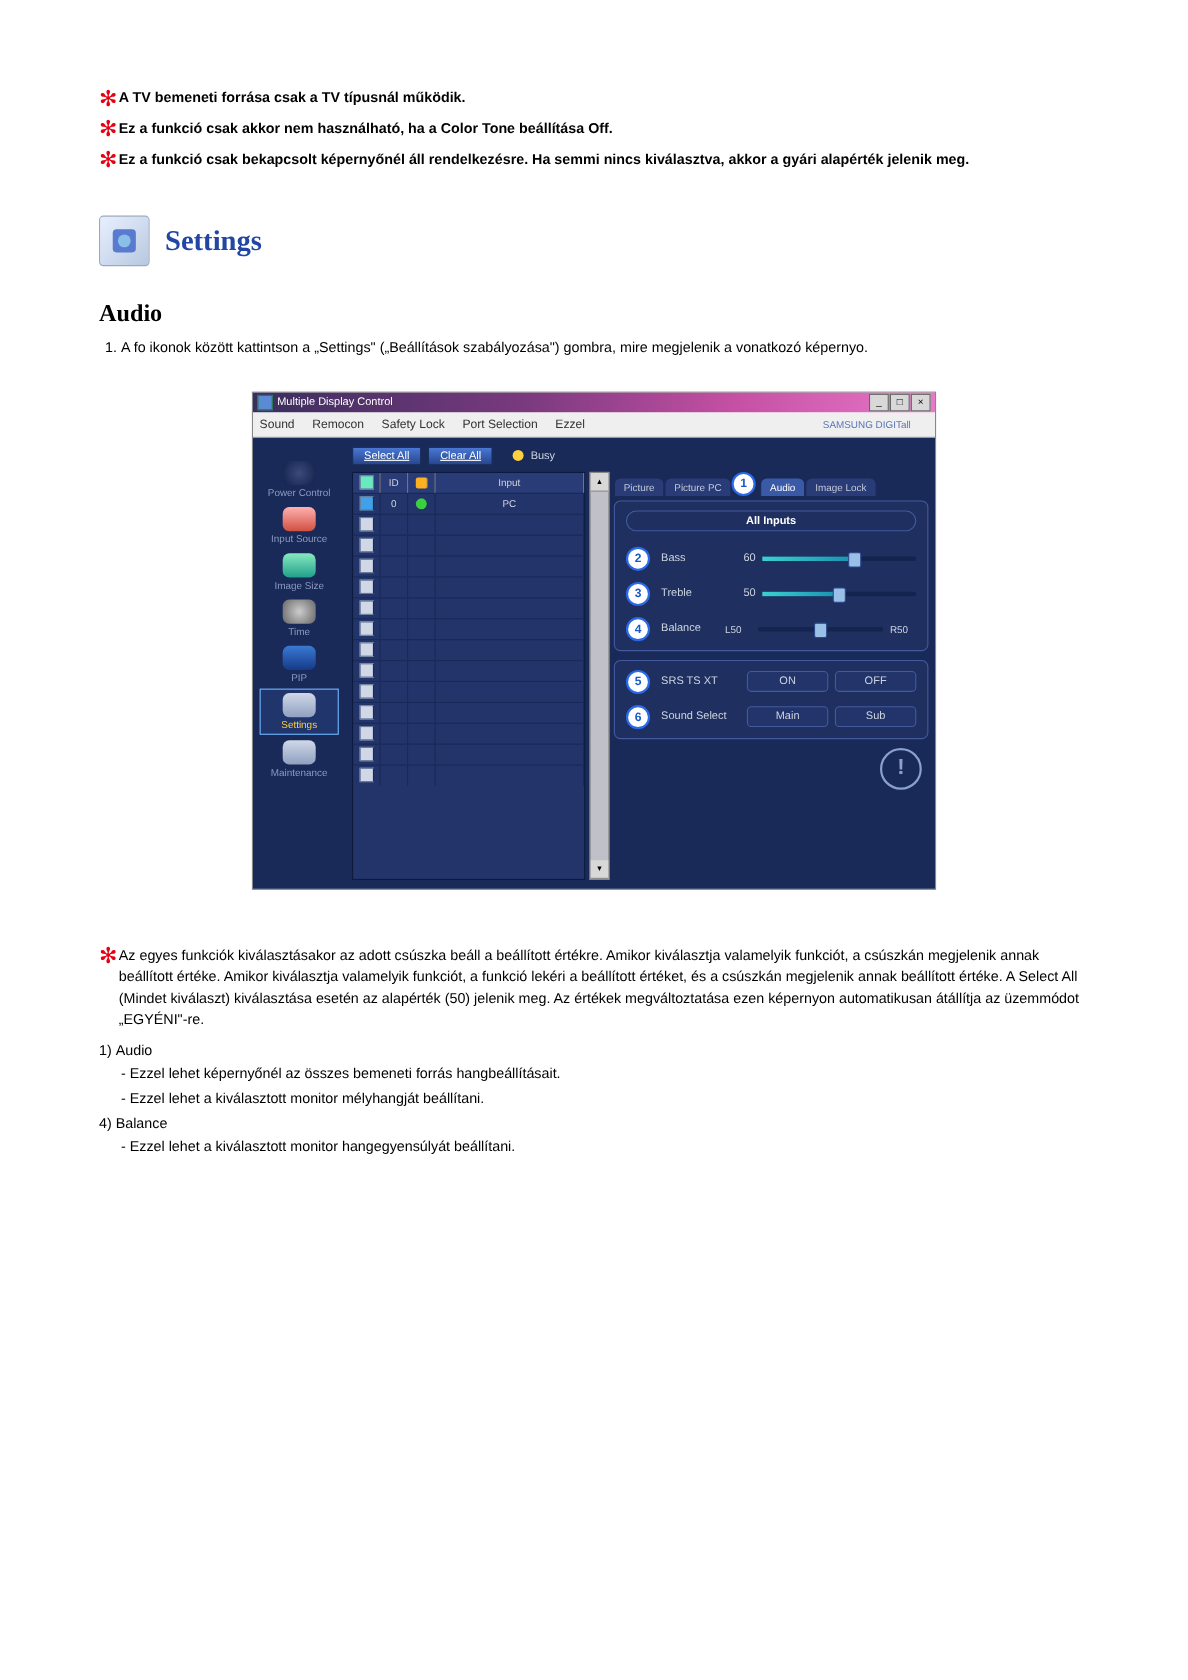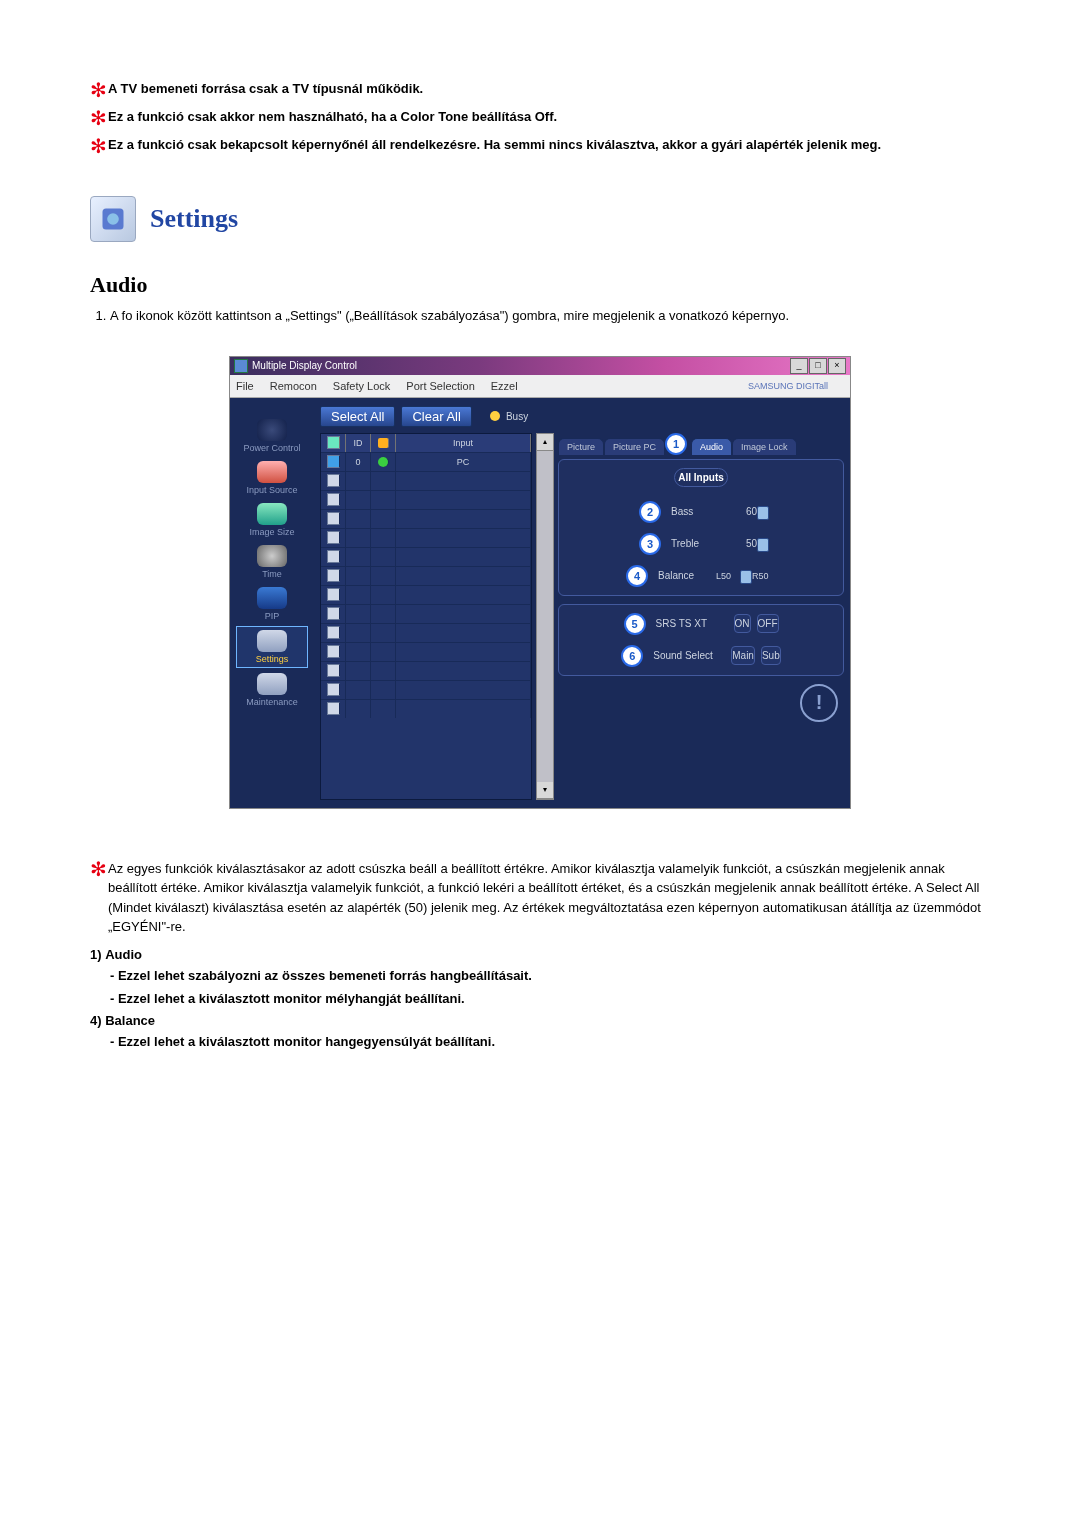--- a/index.html
+++ b/index.html
@@ -114,21 +114,21 @@
 .sb-item.sel{border:1px solid #6fb6ff;background:rgba(70,120,220,.15);color:#ffd040;}
 .sb-ic{width:30px;height:22px;background:linear-gradient(180deg,#d0d8e8,#90a0c0);border-radius:6px;margin-bottom:2px;}
 .sb-ic.pwr{background:radial-gradient(circle,#3a4a7a,#12204a);}
 .sb-ic.src{background:linear-gradient(180deg,#ffb0b0,#d05040);}
 .sb-ic.sz{background:linear-gradient(180deg,#88e8c0,#20a08a);}
 .sb-ic.tm{background:radial-gradient(circle,#ccc,#666);}
 .sb-ic.pip{background:linear-gradient(180deg,#3a7ad4,#163a88);}
 .mainpane{flex:1;display:flex;flex-direction:column;padding:8px 6px;gap:6px;}
 .btnrow{display:flex;gap:6px;align-items:center;}
 .ui-btn{
-  background:linear-gradient(180deg,#4a78d4,#27468e);color:#fff;font-size:13px;padding:2px 10px;border:1px solid #183060;border-radius:2px;
+  background:linear-gradient(180deg,#4a78d4,#27468e);color:#fff;font-size:10px;padding:2px 10px;border:1px solid #183060;border-radius:2px;text-decoration:underline;
 }
 .busy-dot{width:10px;height:10px;border-radius:50%;background:#ffd040;margin-left:12px;}
 .grid-wrap{display:flex;gap:4px;flex:1;}
 .dev-table{
   width:210px;background:#22346a;border:1px solid #0c1a3e;
 }
 .dt-head{display:flex;background:#2a3c78;height:18px;font-size:9px;}
 .dt-head div{border-right:1px solid #737373;display:flex;align-items:center;justify-content:center;}
 .col-chk{width:24px;}
 .col-id{width:24px;}
@@ -146,42 +146,42 @@
 .rightpane{flex:1;display:flex;flex-direction:column;}
 .tabrow{display:flex;height:22px;align-items:flex-end;gap:0;margin-bottom:4px;}
 .tab{
   padding:3px 8px;font-size:9px;background:#2a3c78;color:#c0c8d8;border:1px solid #182a58;border-bottom:none;border-radius:6px 6px 0 0;
 }
 .tab.active{background:#3a5aa8;color:#fff;}
 .num-bubble{
   display:inline-flex;width:18px;height:18px;border-radius:50%;background:#fff;color:#1a5ac8;border:2px solid #2a6ae8;align-items:center;justify-content:center;font-weight:bold;font-size:11px;margin-right:4px;flex-shrink:0;
 }
 .ctrl-panel{
-  border:1px solid #435a9e;border-radius:6px;padding:8px 10px;background:rgba(40,56,110,.4);display:flex;flex-direction:column;gap:10px;align-items:center;
+  border:1px solid #435a9e;border-radius:6px;padding:8px 10px;background:rgba(40,56,110,.4);display:flex;flex-direction:column;gap:10px;
 }
 .allinputs{
   border:1px solid #435a9e;border-radius:10px;padding:3px;text-align:center;color:#fff;font-size:10px;font-weight:bold;margin-bottom:4px;
 }
 .slider-row{display:flex;align-items:center;gap:6px;font-size:10px;}
 .slider-row .lbl{width:52px;color:#cdd4e0;}
 .slider-row .val{width:28px;text-align:right;color:#cdd4e0;}
 .slider{flex:1;height:4px;background:#14244e;border-radius:2px;position:relative;}
 .slider .fill{position:absolute;left:0;top:0;bottom:0;background:linear-gradient(90deg,#3ad0d0,#1a90b0);}
 .slider .thumb{position:absolute;top:-4px;width:10px;height:12px;background:#9ac0e8;border:1px solid #2a4a8a;border-radius:2px;transform:translateX(-50%);}
 .balance-row .end{width:24px;color:#cdd4e0;font-size:9px;}
 .toggle-row{display:flex;align-items:center;gap:6px;font-size:10px;}
 .toggle-row .lbl{width:72px;color:#cdd4e0;}
 .tg-btn{
   flex:1;text-align:center;padding:3px 0;border:1px solid #435a9e;border-radius:4px;background:#22346a;color:#cdd4e0;font-size:10px;
 }
 .info-ic{
   align-self:flex-end;width:34px;height:34px;border-radius:50%;border:2px solid #8aa0d0;display:flex;align-items:center;justify-content:center;color:#8aa0d0;font-size:20px;margin-top:8px;margin-right:6px;font-weight:bold;
 }
 
-.desc-block { margin-top:10px;font-weight:bold;}
+.desc-block { margin-top:10px;}
 .desc-block .dl{margin:4px 0 4px 20px;line-height:1.5;}
 </style>
 </head>
 <body>
 
 <div class="page">
 
   <div>
     <div class="note-line">
         <span class="star">✻</span>
@@ -216,21 +216,21 @@
     <div class="shot-title">
       <div class="ticon"></div>
       <span>Multiple Display Control</span>
       <div class="win-btns">
         <div class="win-btn">_</div>
         <div class="win-btn">□</div>
         <div class="win-btn">×</div>
       </div>
     </div>
     <div class="menubar">
-      <span>File</span>
+      <span>Sound</span>
       <span>Remocon</span>
       <span>Safety Lock</span>
       <span>Port Selection</span>
       <span>Ezzel</span>
       <span class="brand">SAMSUNG DIGITall</span>
     </div>
     <div class="shot-body">
       <div class="sidebar">
         <div class="sb-item">
             <div class="sb-ic pwr"></div>
@@ -461,19 +461,19 @@
     </div>
   </div>
 
   <div class="note-line" style="margin-top:10px">
     <span class="star">✻</span>
     <span style="flex:1;line-height:1.5">Az egyes funkciók kiválasztásakor az adott csúszka beáll a beállított értékre. Amikor kiválasztja valamelyik funkciót, a csúszkán megjelenik annak beállított értéke. Amikor kiválasztja valamelyik funkciót, a funkció lekéri a beállított értéket, és a csúszkán megjelenik annak beállított értéke. A Select All (Mindet kiválaszt) kiválasztása esetén az alapérték (50) jelenik meg. Az értékek megváltoztatása ezen képernyon automatikusan átállítja az üzemmódot „EGYÉNI"-re.</span>
   </div>
 
   <div class="desc-block">
     <div><span>1)</span>&nbsp;<span>Audio</span></div>
-    <div class="dl">- Ezzel lehet szabályozni az összes bemeneti forrás hangbeállításait.</div>
+    <div class="dl">- Ezzel lehet képernyőnél az összes bemeneti forrás hangbeállításait.</div>
     <div class="dl">- Ezzel lehet a kiválasztott monitor mélyhangját beállítani.</div>
     <div><span>4)</span>&nbsp;<span>Balance</span></div>
     <div class="dl">- Ezzel lehet a kiválasztott monitor hangegyensúlyát beállítani.</div>
   </div>
 
 </div>
 
 </body></html>

